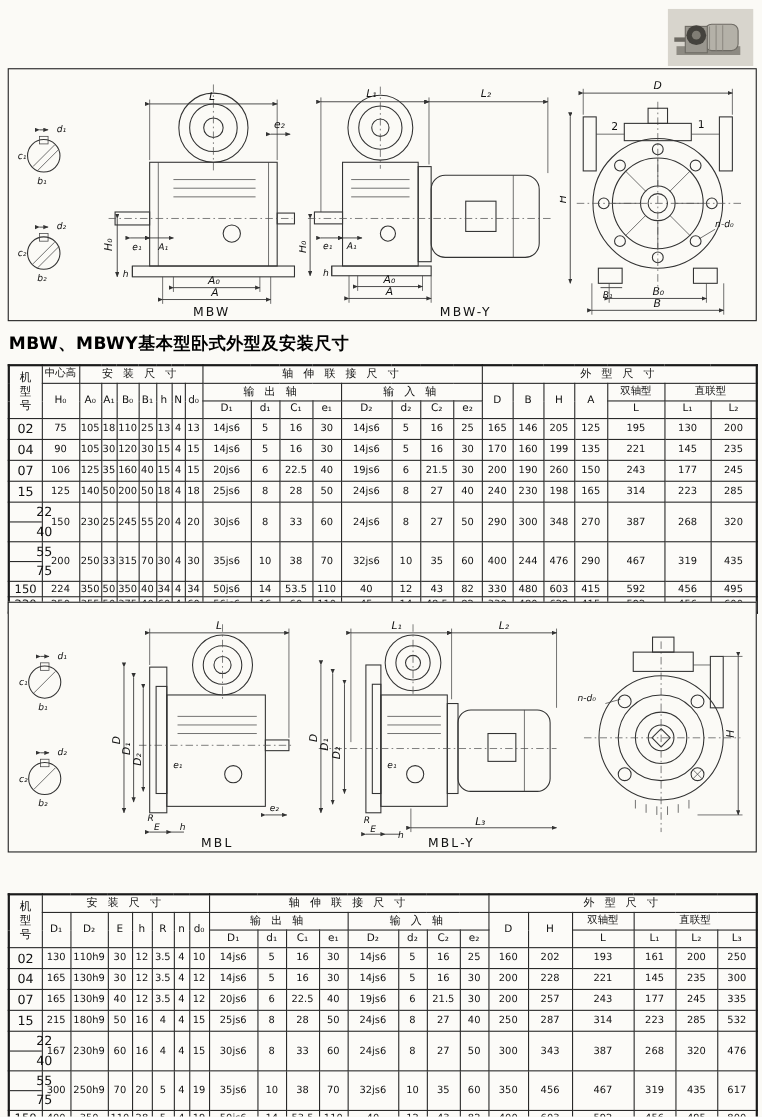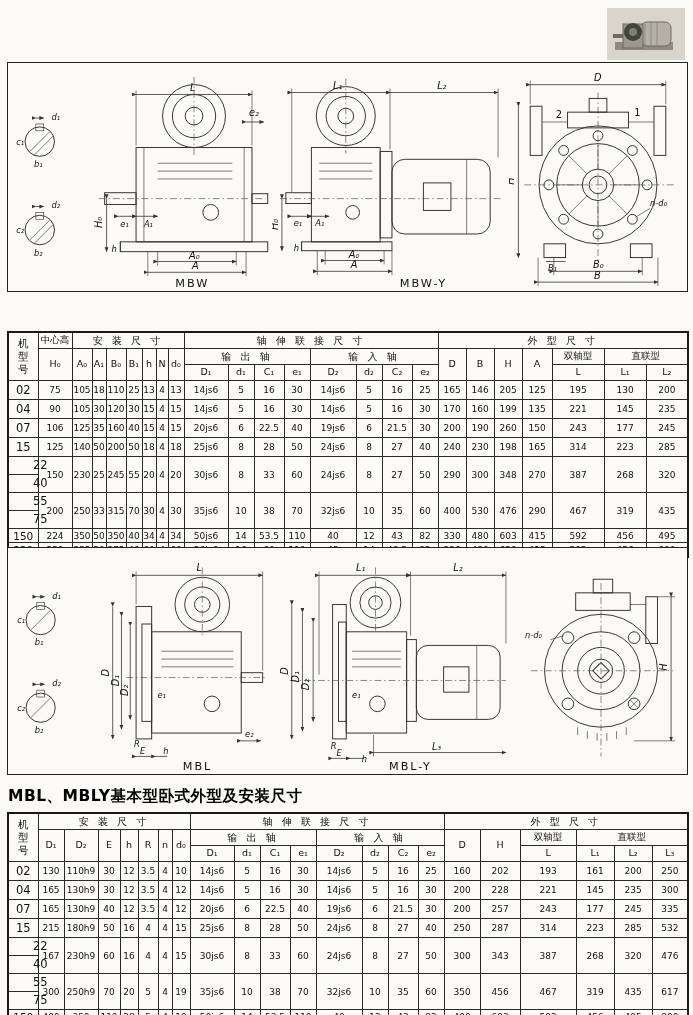--- a/index.html
+++ b/index.html
@@ -227,20 +227,21 @@
       <line class="thin" x1="134" y1="196" x2="134" y2="214"></line>
       <line class="dl" x1="44" y1="210" x2="134" y2="210" marker-start="url(#ar)" marker-end="url(#ar)"></line>
       <text class="dim" x="84" y="207">B₀</text>
       <line class="thin" x1="28" y1="196" x2="28" y2="225"></line>
       <line class="thin" x1="150" y1="196" x2="150" y2="225"></line>
       <line class="dl" x1="28" y1="221" x2="150" y2="221" marker-start="url(#ar)" marker-end="url(#ar)"></line>
       <text class="dim" x="85" y="218">B</text>
     </svg>
   </div>
 
+  <div class="sec-title" id="title1">MBW、MBWY基本型卧式外型及安装尺寸</div>
   <table id="table1">
       <colgroup>
         <col style="width: 30px;">
         <col style="width: 34px;">
         <col style="width: 20px;">
         <col style="width: 14px;">
         <col style="width: 20px;">
         <col style="width: 16px;">
         <col style="width: 14px;">
         <col style="width: 12px;">
@@ -452,21 +453,21 @@
           <td>30</td>
           <td>35js6</td>
           <td>10</td>
           <td>38</td>
           <td>70</td>
           <td>32js6</td>
           <td>10</td>
           <td>35</td>
           <td>60</td>
           <td>400</td>
-          <td>530</td>
+          <td>244</td>
           <td>476</td>
           <td>290</td>
           <td>467</td>
           <td>319</td>
           <td>435</td>
         </tr>
         <tr class="compact">
           <td class="model">150</td>
           <td>224</td>
           <td>350</td>
@@ -650,21 +651,20 @@
       <line class="thin" x1="34" y1="92" x2="48" y2="88"></line>
       <text class="dimS" x="8" y="90">n-d₀</text>
 
       <line class="thin" x1="144" y1="48" x2="162" y2="48"></line>
       <line class="thin" x1="120" y1="196" x2="162" y2="196"></line>
       <line class="dl" x1="158" y1="48" x2="158" y2="196" marker-start="url(#ar)" marker-end="url(#ar)"></line>
       <text class="dim" transform="rotate(-90 154 124)" x="154" y="124">H</text>
     </svg>
   </div>
 
-  <div class="sec-title" id="title2">MBL、MBLY基本型卧式外型及安装尺寸</div>
   <table id="table2">
       <colgroup>
         <col style="width: 30px;">
         <col style="width: 26px;">
         <col style="width: 34px;">
         <col style="width: 22px;">
         <col style="width: 18px;">
         <col style="width: 20px;">
         <col style="width: 14px;">
         <col style="width: 18px;">

